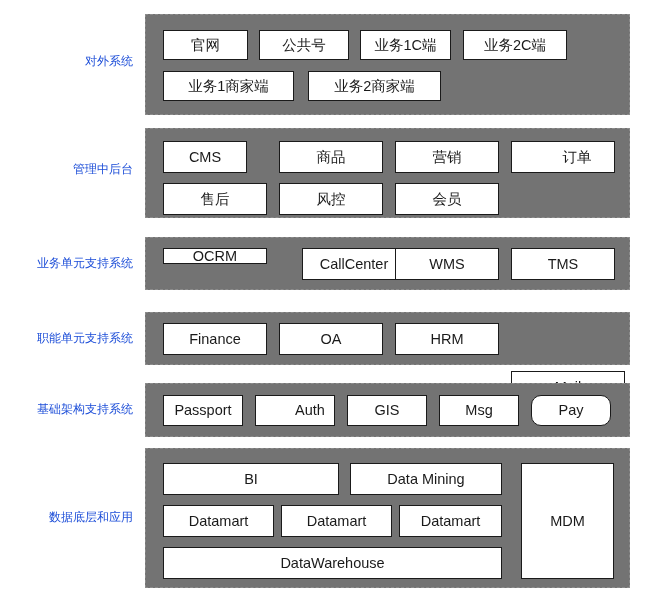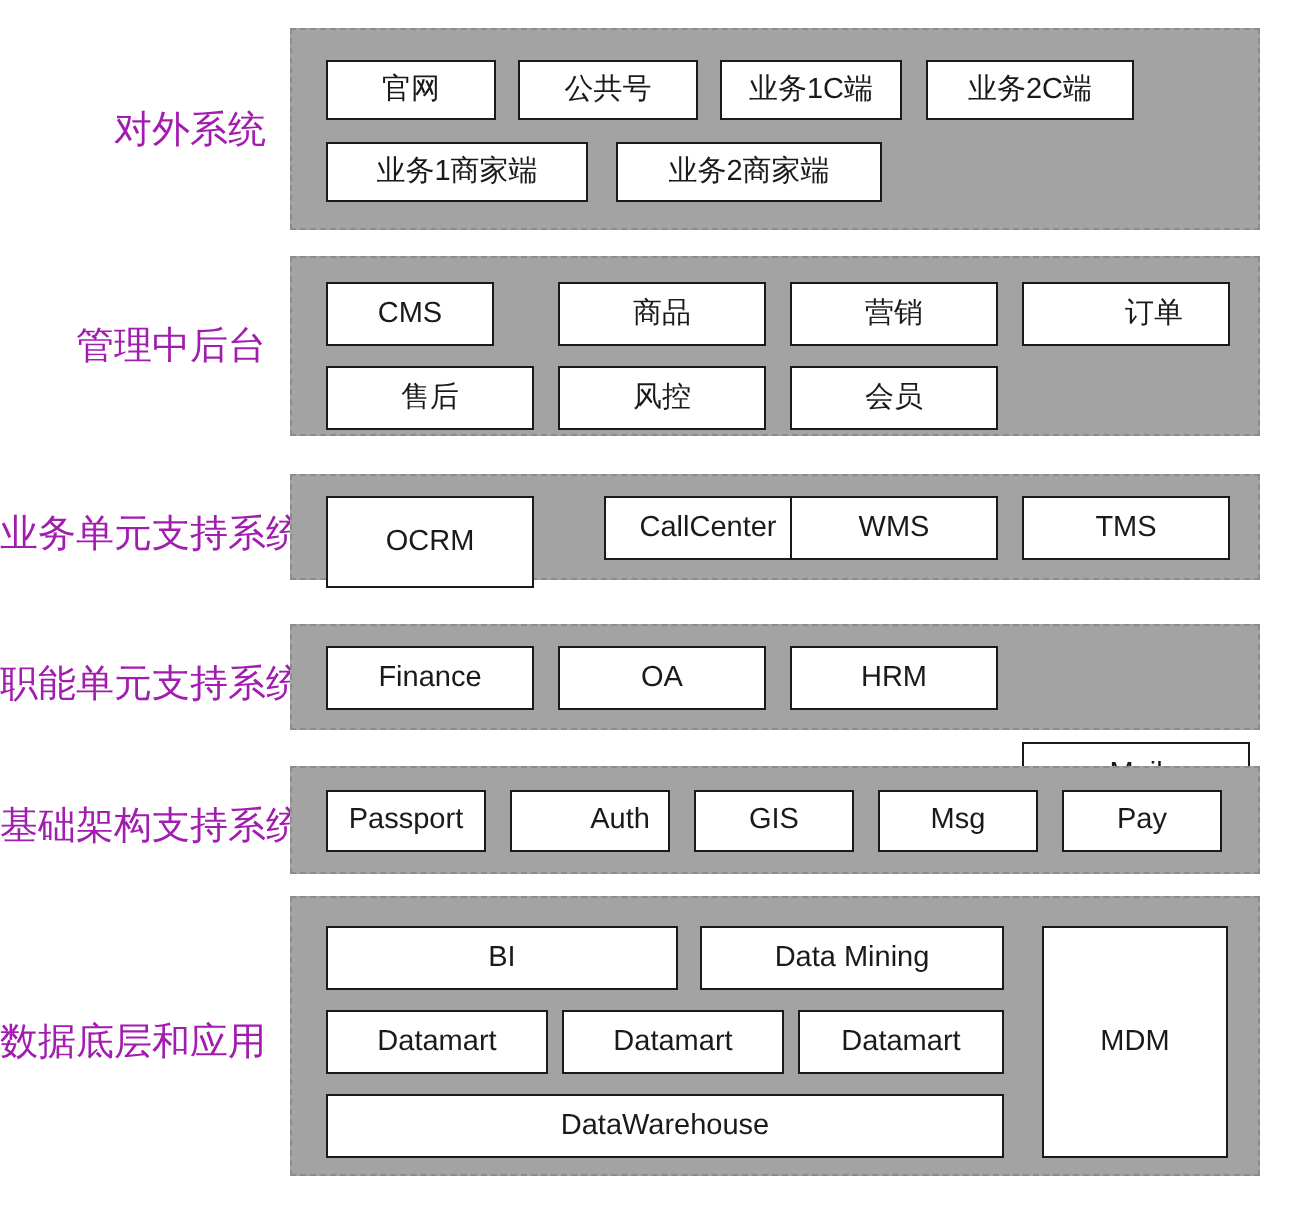--- a/index.html
+++ b/index.html
@@ -25,33 +25,33 @@
     position: absolute;
     left: 0;
     width: 648px;
   }
   
   .layer-label {
     position: absolute;
     left: 0;
     width: 133px;
     text-align: right;
-    font-size: 19px;
+    font-size: 12px;
     line-height: 1.15;
-    color: #a21caf;
+    color: #1d4ed8;
     white-space: nowrap;
   }
   
   .group-box {
     position: absolute;
     left: 145px;
     width: 485px;
     box-sizing: border-box;
     border: 1px dashed #8c8c8c;
-    background: #a3a3a3;
+    background: #737373;
   }
   
   .node {
     position: absolute;
     box-sizing: border-box;
     border: 1.3px solid #1a1a1a;
     background: #ffffff;
     display: flex;
     align-items: center;
     justify-content: center;
@@ -89,21 +89,21 @@
       <div class="node cjk" style="left:365px; top:12px; width:104px; height:32px;padding-left:28px;">订单</div>
       <div class="node cjk" style="left:17px;  top:54px; width:104px; height:32px;">售后</div>
       <div class="node cjk" style="left:133px; top:54px; width:104px; height:32px;">风控</div>
       <div class="node cjk" style="left:249px; top:54px; width:104px; height:32px;">会员</div>
     </div>
   </div>
 
   <div class="layer">
     <div class="layer-label" style="top:257px;">业务单元支持系统</div>
     <div class="group-box" style="top:237px; height:53px;">
-      <div class="node" style="left:17px;  top:10px; width:104px; height:46px;">OCRM</div>
+      <div class="node" style="left:17px;  top:10px; width:104px; height:16px;">OCRM</div>
       <div class="node" style="left:133px; top:10px; width:104px; height:32px;margin-left:23px;">CallCenter</div>
       <div class="node" style="left:365px; top:10px; width:104px; height:32px;">TMS</div>
       <div class="node" style="left:249px; top:10px; width:104px; height:32px;">WMS</div>
     </div>
   </div>
 
   <div class="layer">
     <div class="layer-label" style="top:332px;">职能单元支持系统</div>
     <div class="group-box" style="top:312px; height:53px;">
       <div class="node" style="left:17px;  top:10px; width:104px; height:32px;">Finance</div>
@@ -113,21 +113,21 @@
     </div>
   </div>
 
   <div class="layer">
     <div class="layer-label" style="top:403px;">基础架构支持系统</div>
     <div class="group-box" style="top:383px; height:54px;">
       <div class="node" style="left:17px;  top:11px; width:80px; height:31px;">Passport</div>
       <div class="node" style="left:109px; top:11px; width:80px; height:31px;padding-left:30px;">Auth</div>
       <div class="node" style="left:201px; top:11px; width:80px; height:31px;">GIS</div>
       <div class="node" style="left:293px; top:11px; width:80px; height:31px;">Msg</div>
-      <div class="node" style="left:385px; top:11px; width:80px; height:31px;">Pay</div>
+      <div class="node" style="left:385px; top:11px; width:80px; height:31px;border-radius:10px;">Pay</div>
     </div>
   </div>
 
   <div class="layer">
     <div class="layer-label" style="top:511px;">数据底层和应用</div>
     <div class="group-box" style="top:448px; height:140px;">
       <div class="node" style="left:17px;  top:14px; width:176px; height:32px;">BI</div>
       <div class="node" style="left:204px; top:14px; width:152px; height:32px;">Data Mining</div>
       <div class="node" style="left:17px;  top:56px; width:111px; height:32px;">Datamart</div>
       <div class="node" style="left:135px; top:56px; width:111px; height:32px;">Datamart</div>

